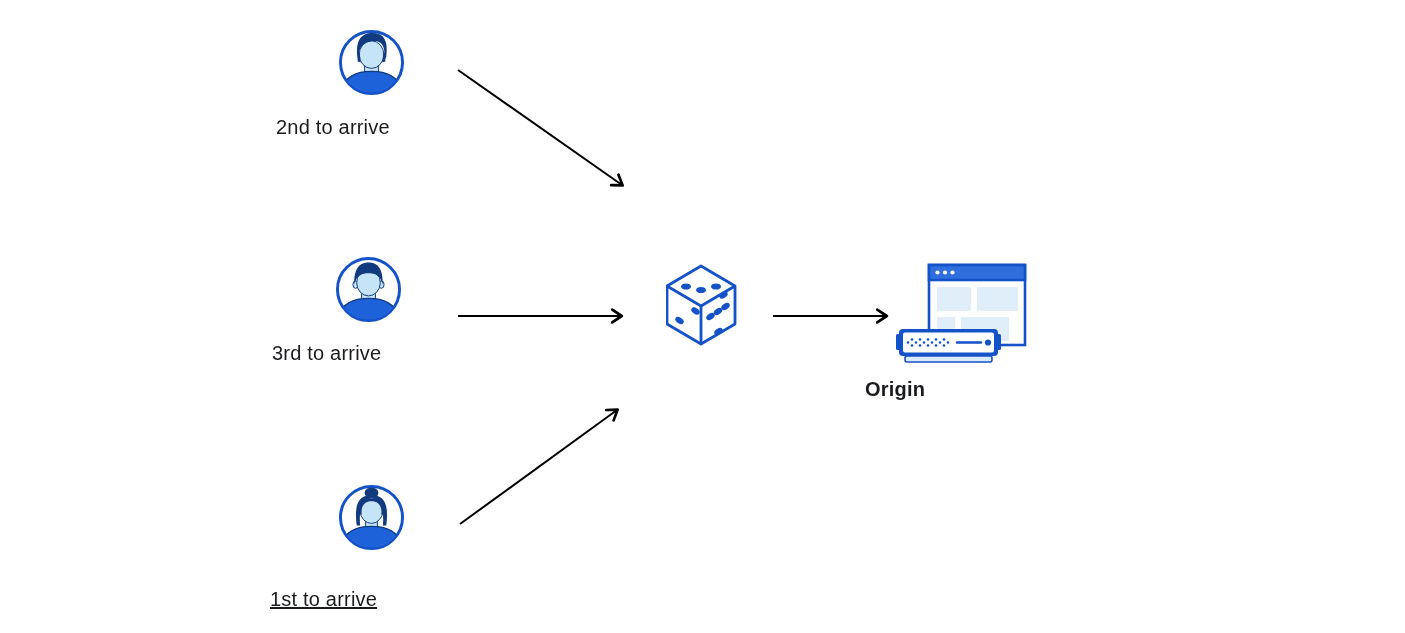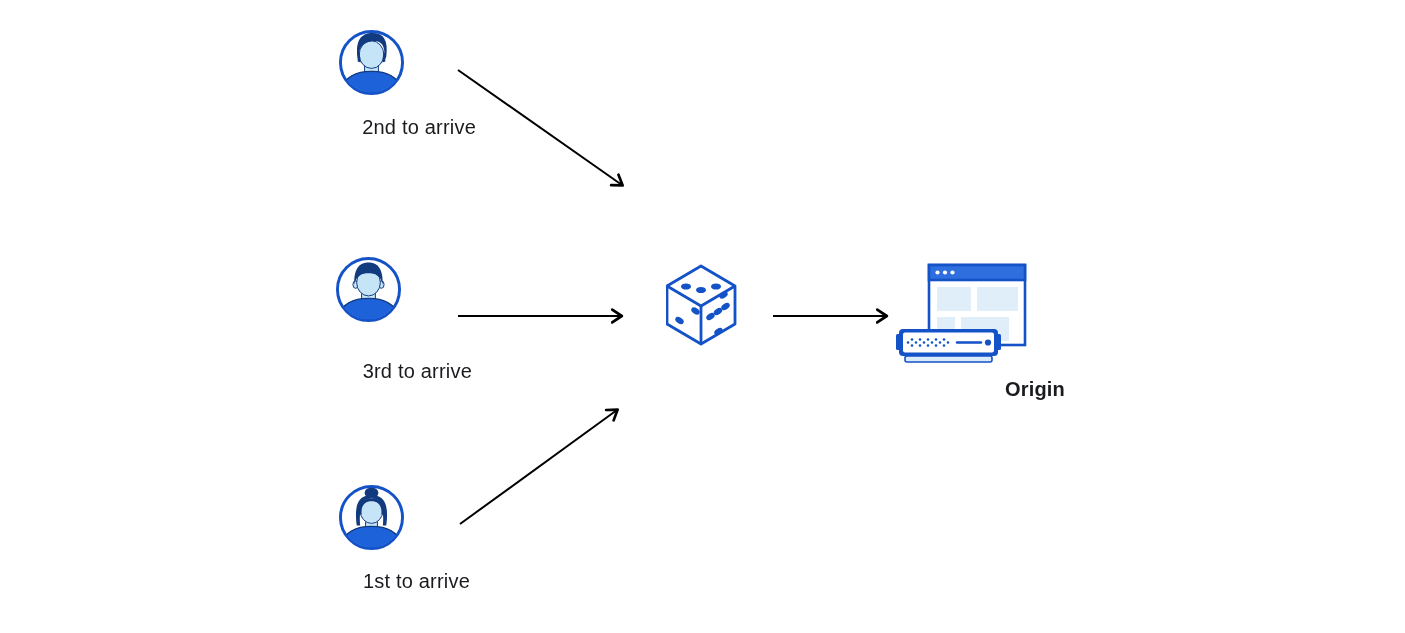--- a/index.html
+++ b/index.html
@@ -8,21 +8,21 @@
     width: 1405px;
     height: 633px;
     background: #ffffff;
     overflow: hidden;
     font-family: "Liberation Sans", sans-serif;
   }
   .abs { position: absolute; }
   .node-label {
     position: absolute;
     width: 200px;
-    text-align: right;
+    text-align: left;
     font-size: 20px;
     line-height: 22px;
     color: #1a1b1e;
     letter-spacing: 0.2px;
   }
   .arrow-layer {
     position: absolute;
     left: 0; top: 0;
     width: 1405px; height: 633px;
     pointer-events: none;
@@ -73,39 +73,39 @@
     <circle cx="34" cy="34" r="31.5" fill="#ffffff" stroke="#1452C8" stroke-width="3"></circle>
     <g clip-path="url(#clipB)">
       <rect x="27" y="30" width="14" height="17" fill="#C6E4F7" stroke="#113B7E" stroke-width="1"></rect>
       <path d="M2,68 C4,49 17,43 34,43 C51,43 64,49 66,68 Z" fill="#1E62D9" stroke="#113B7E" stroke-width="1.2"></path>
       <ellipse cx="21" cy="29" rx="2.8" ry="3.8" fill="#C6E4F7" stroke="#113B7E" stroke-width="1"></ellipse>
       <ellipse cx="47" cy="29" rx="2.8" ry="3.8" fill="#C6E4F7" stroke="#113B7E" stroke-width="1"></ellipse>
       <ellipse cx="34" cy="27" rx="12" ry="13.5" fill="#C6E4F7" stroke="#113B7E" stroke-width="1"></ellipse>
       <path d="M19.5,27 C19.5,11 26,6.5 34,6.5 C42,6.5 48.5,11 48.5,27 L48.5,29 C46,19.5 40.5,17.5 34,17.5 C27.5,17.5 22,19.5 19.5,29 Z" fill="#113B7E"></path>
     </g>
   </svg>
-  <div class="node-label" style="left:272px; top:360px;">3rd to arrive</div>
+  <div class="node-label" style="left:272px; top:342px;">3rd to arrive</div>
 
   <svg class="abs" style="left:338px; top:484px;" width="67" height="67" viewBox="0 0 68 68">
     <defs>
         <clipPath id="clipC">
           <circle cx="34" cy="34" r="30.5"></circle>
         </clipPath>
       </defs>
     <circle cx="34" cy="34" r="31.5" fill="#ffffff" stroke="#1452C8" stroke-width="3"></circle>
     <g clip-path="url(#clipC)">
       <rect x="28" y="31" width="12" height="16" fill="#C6E4F7" stroke="#113B7E" stroke-width="1"></rect>
       <path d="M2,68 C4,49 17,43 34,43 C51,43 64,49 66,68 Z" fill="#1E62D9" stroke="#113B7E" stroke-width="1.2"></path>
       <ellipse cx="34" cy="9" rx="7" ry="5.5" fill="#113B7E"></ellipse>
       <path d="M19,42 C15.5,16 24,11.5 34,11.5 C44,11.5 52.5,16 49,42 L45.5,42 C47.5,23 41,17.5 34,17.5 C27,17.5 20.5,23 22.5,42 Z" fill="#113B7E"></path>
       <ellipse cx="34" cy="27" rx="11.5" ry="13" fill="#C6E4F7" stroke="#113B7E" stroke-width="1"></ellipse>
       <path d="M22,31 C21,18 27,14.5 34,14.5 C41,14.5 47,18 46,31 L44,31 C45,21 40,17.5 34,17.5 C28,17.5 23,21 24,31 Z" fill="#113B7E"></path>
     </g>
   </svg>
-  <div class="node-label" style="left:270px; top:570px;">1st to arrive</div>
+  <div class="node-label" style="left:270px; top:588px;text-decoration:underline;">1st to arrive</div>
 
   <svg class="abs" style="left:666px; top:263px;" width="72" height="88" viewBox="0 0 72 88">
     <g stroke="#1452C8" stroke-width="2.8" stroke-linejoin="round" fill="#ffffff">
       <path d="M35,3 L69,23 L69,61 L35,81 L1,61 L1,23 Z"></path>
       <path d="M1,23 L35,43 L69,23" fill="none"></path>
       <path d="M35,43 L35,81" fill="none"></path>
     </g>
     <g fill="#1452C8">
 
       <ellipse cx="20" cy="23.5" rx="5" ry="3.1"></ellipse>

